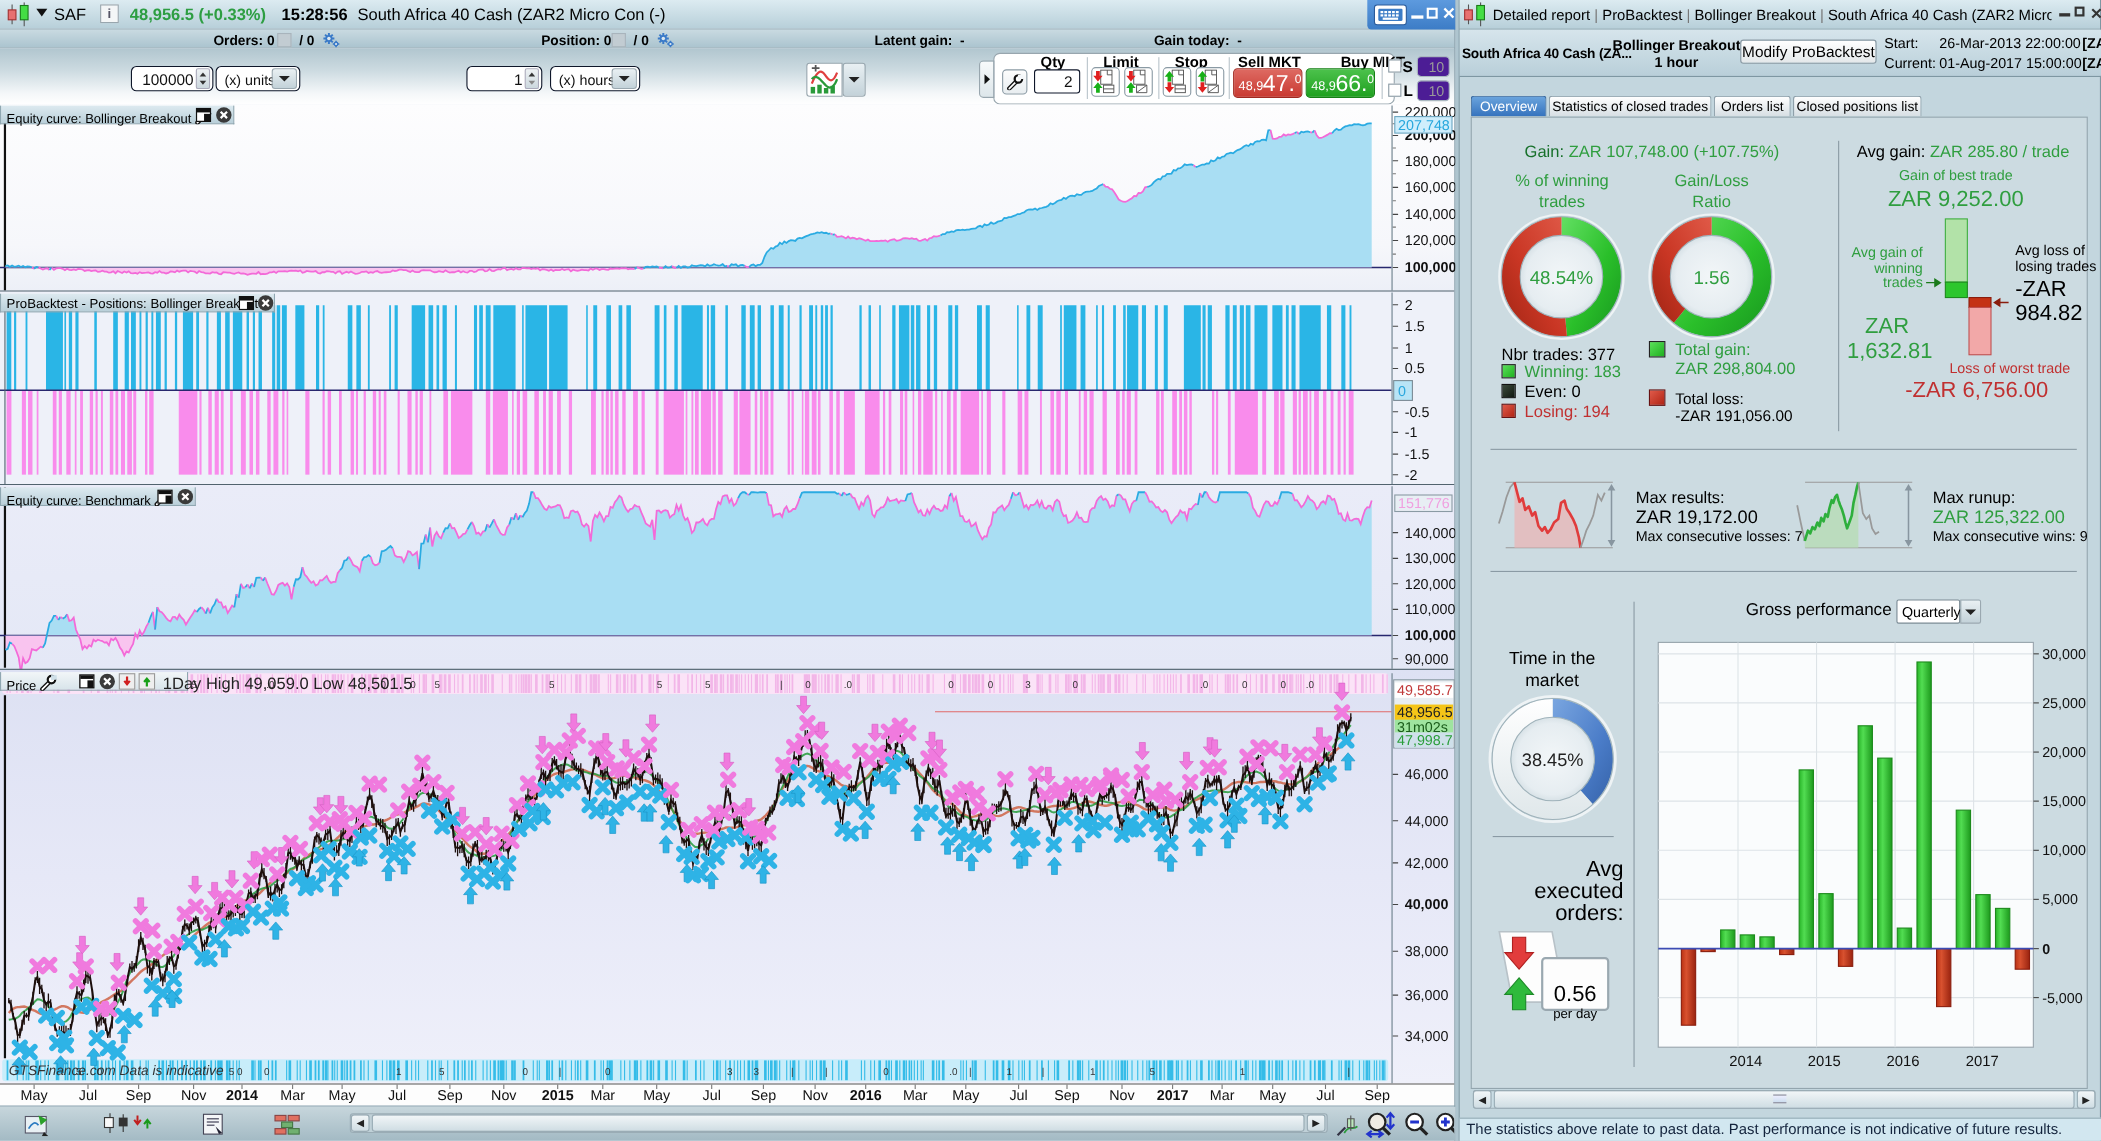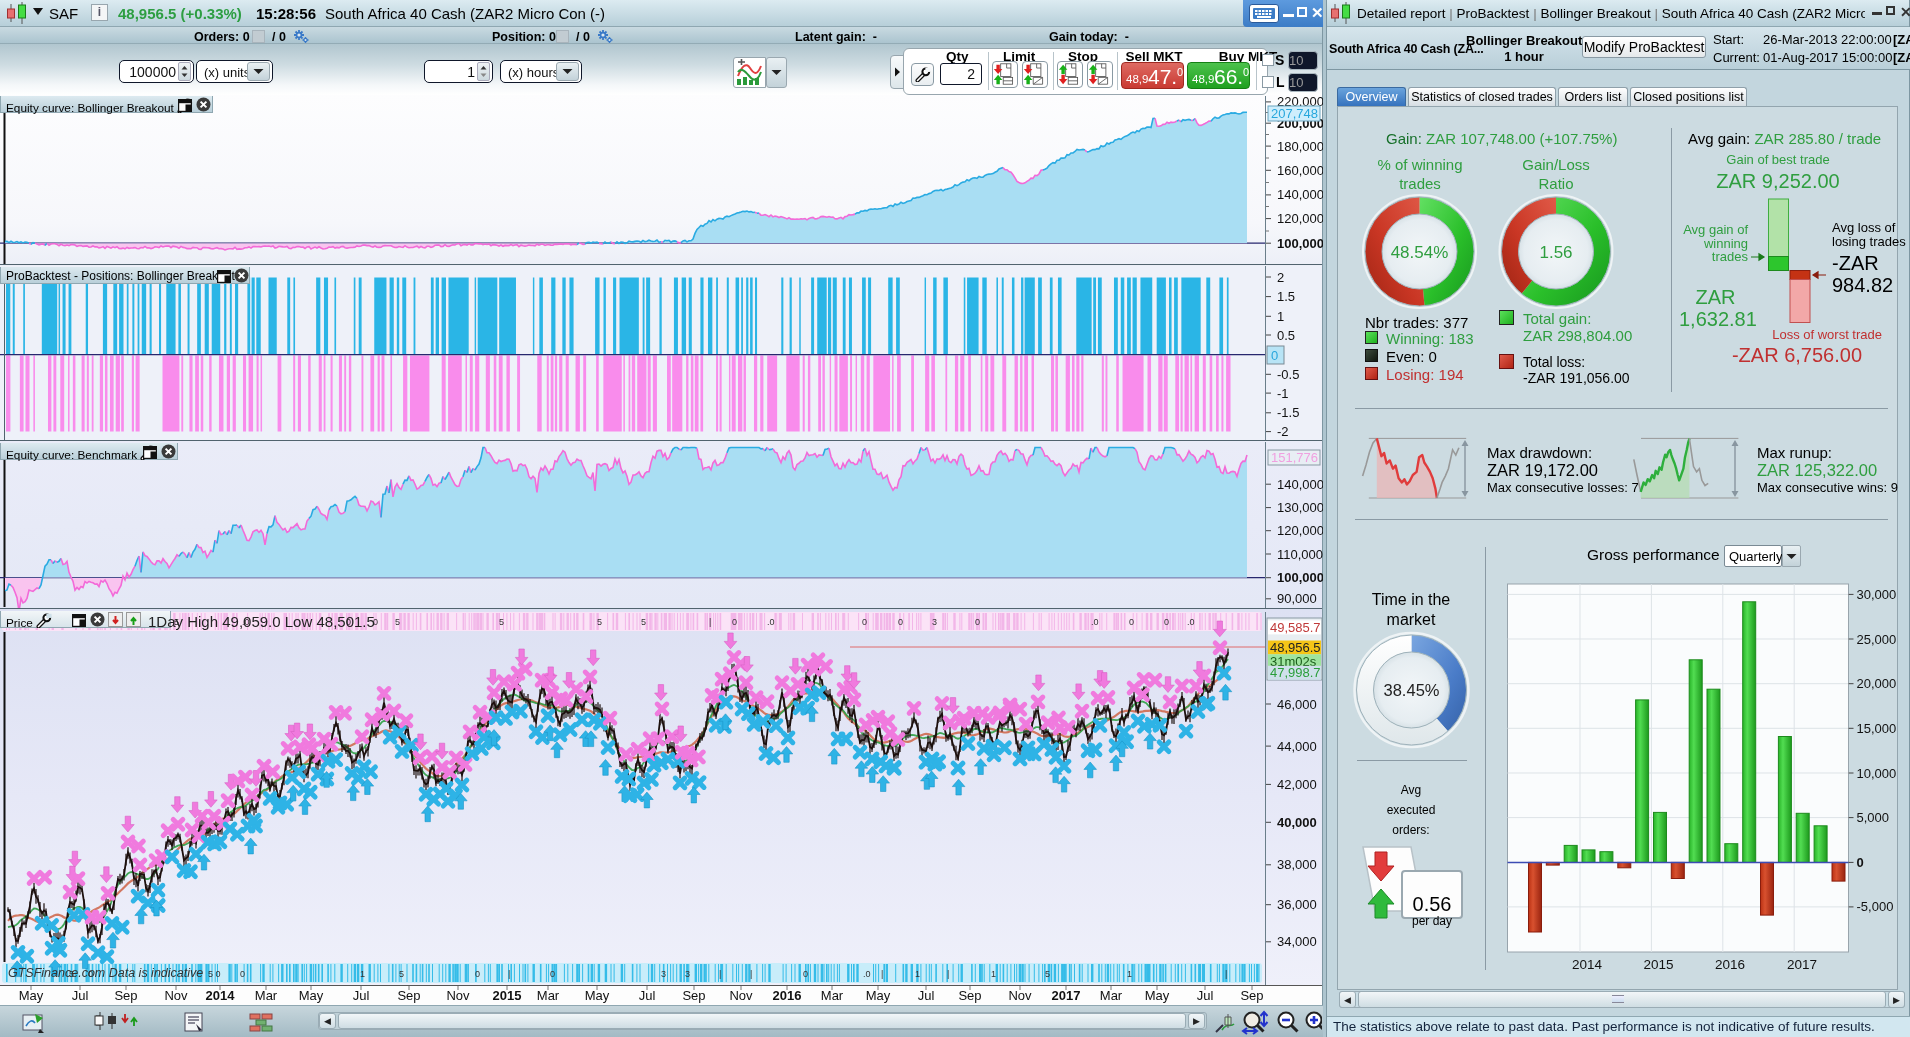--- a/index.html
+++ b/index.html
@@ -14,21 +14,21 @@
 .bottombar{position:absolute;left:0;top:1005px;width:1323px;height:32px;background:linear-gradient(#c7d6dc,#a3bac4);border-top:1px solid #8fa7b1}
 .rtitle{position:absolute;left:0;top:0;right:0;height:27px;background:linear-gradient(#dcebf1,#b7cfd9);border-bottom:1px solid #8fa7b1;font-size:13.5px}
 .rtab{position:absolute;top:87px;height:19px;border:1px solid #8fa0aa;border-bottom:none;border-radius:3px 3px 0 0;font-size:12.5px;text-align:center;padding-top:2px;background:linear-gradient(#ffffff,#d6dee3);color:#000}
 .rtabsel{background:linear-gradient(#6aa4dd,#3572bd);color:#fff;border-color:#3a6aa0}
 .gtext{color:#2f9e3f}.dgreen{color:#17702a}.dred{color:#000000}.red2{color:#c03030}
 .statusbar{position:absolute;left:0;top:1016px;right:0;height:21px;background:#d2e7f0;border-top:1px solid #8fa7b1;font-size:13.5px;color:#13233c;padding:2px 0 0 6px}
 .scrollh{position:absolute;background:#c0d1d8;border:1px solid #9aacb5;border-radius:3px}
 .thumb{position:absolute;background:linear-gradient(#f2f6f8,#cfdde3);border:1px solid #9aacb5;border-radius:3px}
 .sbtn{position:absolute;width:17px;height:16px;background:linear-gradient(#f2f6f8,#cfdde3);border:1px solid #9aacb5;border-radius:3px;font-size:9px;text-align:center;color:#222;line-height:15px}
 .ck{position:absolute;width:12px;height:12px;background:#fff;border:1px solid #8a9aa4}
-.smallin{position:absolute;width:36px;height:19px;background:#0f172a;border:1px solid #aab8c0;border-radius:4px;font-size:13px;color:#999;text-align:left;padding:1px 4px 0 0}
+.smallin{position:absolute;width:36px;height:19px;background:#4c1d95;border:1px solid #aab8c0;border-radius:4px;font-size:13px;color:#999;text-align:right;padding:1px 4px 0 0}
 </style></head><body>
 
 <div id="leftwin">
 <div class="titlebar"></div>
 <div class="abs" style="left:6px;top:2px;width:24px;height:22px"><svg width="24" height="22">
         <path d="M5 2v18M16 0v22" stroke="#555" stroke-width="1"></path>
         <rect x="1.5" y="7" width="7" height="9" fill="#e87070" stroke="#a03030"></rect>
         <rect x="12.5" y="3" width="7" height="13" fill="#44dd44" stroke="#1a7a1a"></rect>
       </svg></div>
 <div class="abs" style="left:33px;top:8px;width:0;height:0;border-left:5.5px solid transparent;border-right:5.5px solid transparent;border-top:7px solid #111"></div>
@@ -1950,35 +1950,35 @@
 <div class="abs gtext" style="left:1700px;top:152px;width:156px;text-align:center;font-size:13px">Gain of best trade</div>
 <div class="abs gtext" style="left:1700px;top:170px;width:156px;text-align:center;font-size:20px">ZAR 9,252.00</div>
 <div class="abs gtext" style="left:1677px;top:223px;width:71px;text-align:right;font-size:13px;line-height:13.5px">Avg gain of<br>winning<br>trades</div>
 <div class="abs dred" style="left:1832px;top:221px;font-size:13px;line-height:13.5px">Avg loss of<br>losing trades</div>
 <div class="abs dred" style="left:1832px;top:252px;font-size:20px;line-height:22px">-ZAR<br>984.82</div>
 <div class="abs gtext" style="left:1679px;top:286px;width:73px;text-align:center;font-size:20px;line-height:22px">ZAR<br>1,632.81</div>
 <div class="abs red2" style="left:1712px;top:327px;width:170px;text-align:right;font-size:13px">Loss of worst trade</div>
 <div class="abs red2" style="left:1712px;top:344px;width:170px;text-align:center;font-size:20px">-ZAR 6,756.00</div>
 <div class="abs" style="left:1355px;top:408px;width:533px;height:1px;background:#8a9aa4"></div>
 <div class="abs" style="left:1355px;top:519px;width:533px;height:1px;background:#8a9aa4"></div>
-<div class="abs" style="left:1487px;top:444px;font-size:15px">Max drawdown:</div>
+<div class="abs" style="left:1487px;top:444px;font-size:15px">Max results:</div>
 <div class="abs dred" style="left:1487px;top:461px;font-size:16.5px">ZAR 19,172.00</div>
 <div class="abs" style="left:1487px;top:480px;font-size:13px">Max consecutive losses: 7</div>
 <div class="abs" style="left:1757px;top:444px;font-size:15px">Max runup:</div>
 <div class="abs gtext" style="left:1757px;top:461px;font-size:16.5px">ZAR 125,322.00</div>
 <div class="abs" style="left:1757px;top:480px;font-size:13px">Max consecutive wins: 9</div>
 <div class="abs" style="left:1587px;top:546px;font-size:15.5px">Gross performance</div>
 <div class="abs" style="left:1724px;top:545px;width:58px;height:22px;background:#fff;border:1px solid #7a8a94;border-radius:2px;font-size:13px;padding:3px 0 0 4px">Quarterly</div>
 <div class="ddbtn" style="left:1782px;top:545px;width:19px;height:22px;border-radius:0 2px 2px 0"><svg width="17" height="20">
       <path d="M8.5 13l-5-5h10z" fill="#222"></path>
     </svg></div>
 <div class="abs" style="left:1485px;top:547px;width:1px;height:423px;background:#8a9aa4"></div>
 <div class="abs" style="left:1346px;top:590px;width:130px;text-align:center;font-size:16px;line-height:20px">Time in the<br>market</div>
 <div class="abs" style="left:1357px;top:760px;width:110px;height:1px;background:#8a9aa4"></div>
-<div class="abs" style="left:1346px;top:780px;width:130px;text-align:center;font-size:12px;line-height:20px">Avg<br>executed<br>orders:</div>
+<div class="abs" style="left:1346px;top:780px;width:130px;text-align:right;font-size:20px;line-height:20px">Avg<br>executed<br>orders:</div>
 <div class="abs" style="left:1401px;top:870px;width:62px;height:49px;background:#fdfdfd;border:2px solid #9aa8b0;border-radius:4px;text-align:center;z-index:6">
     <div style="font-size:20px;padding-top:21px">0.56</div>
     <div style="font-size:12px;margin-top:-2px">per day</div>
   </div>
 <div class="scrollh" style="left:1339px;top:991px;width:566px;height:17px;background:#cadde5"></div>
 <div class="sbtn" style="left:1339px;top:991px;height:17px;line-height:16px">◀</div>
 <div class="thumb" style="left:1358px;top:991px;width:528px;height:17px"></div>
 <div class="abs" style="left:1612px;top:995px;width:12px;height:8px;border-top:1px solid #889;border-bottom:1px solid #889;background:linear-gradient(#eef,#cde)"></div>
 <div class="sbtn" style="left:1888px;top:991px;height:17px;line-height:16px">▶</div>
 <div class="abs statusbar" style="left:1327px;width:583px">The statistics above relate to past data. Past performance is not indicative of future results.</div>

